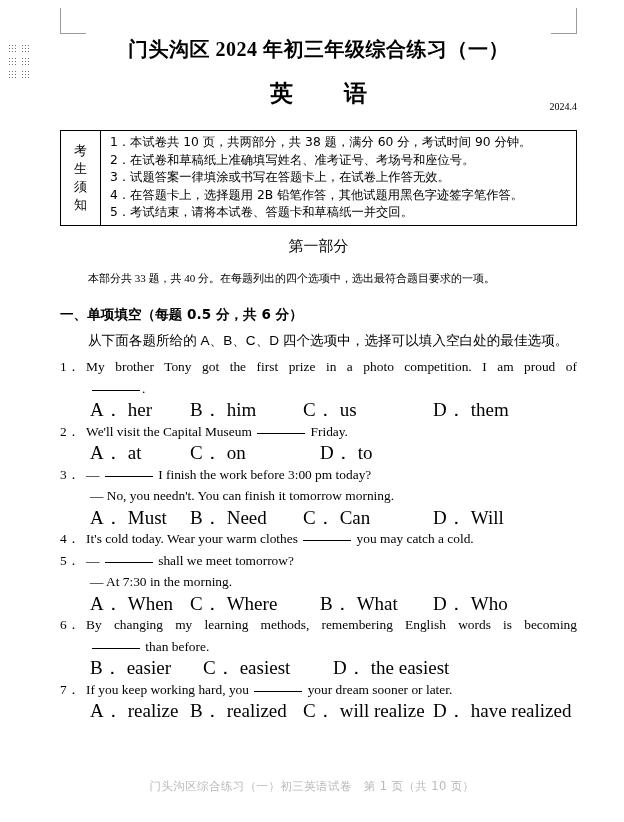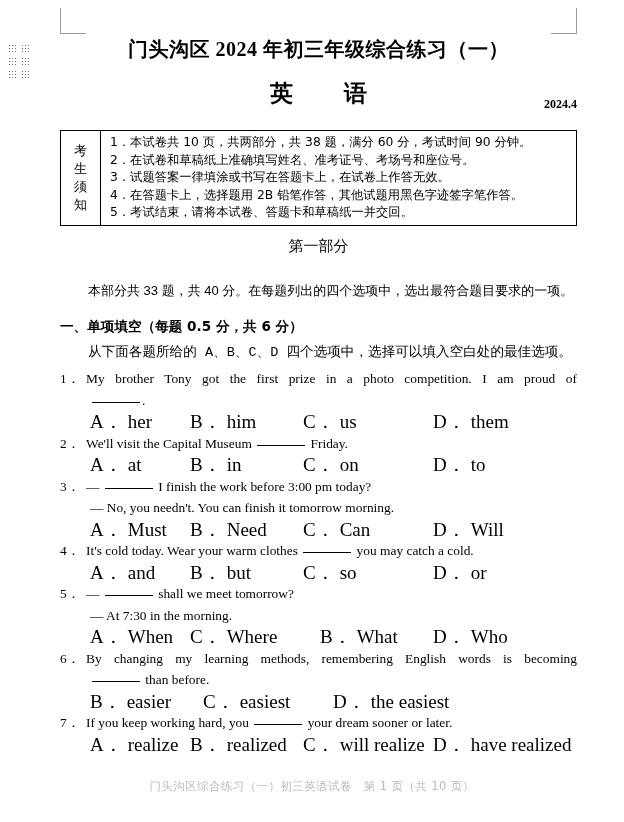--- a/index.html
+++ b/index.html
@@ -70,22 +70,22 @@
     font-size: 23px;
     font-weight: bold;
     letter-spacing: 14px;
     text-indent: 14px;
     line-height: 28px;
   }
   .paper-date {
     position: absolute;
     right: 0;
     bottom: -2px;
-    font-size: 12px;
-    font-weight: bold;
+    font-size: 10px;
+    font-weight: normal;
     margin-top: 15px;
   }
 
   
   .notice-box {
     margin-top: 20px;
     border: 1.2px solid #000;
     display: flex;
     align-items: stretch;
     height: 96px;
@@ -114,37 +114,37 @@
 
   
   .part-heading {
     text-align: center;
     font-size: 15px;
     font-family: "DejaVu Sans", "Liberation Sans", sans-serif;
     margin-top: 10px;
     line-height: 1.4;
   }
   .part-desc {
-    font-size: 13px;
-    font-family: Liberation Sans, sans-serif;
+    font-size: 11px;
+    font-family: Liberation Serif, serif;
     line-height: 23px;
-    margin-top: 22px;
+    margin-top: 10px;
     text-indent: 28px;
     text-align: justify;
   }
   .section-heading {
     font-size: 13.6px;
     font-family: "DejaVu Sans", "Liberation Sans", sans-serif;
     font-weight: bold;
     margin-top: 15px;
     line-height: 1.4;
   }
   .section-desc {
     font-size: 13.6px;
-    font-family: Liberation Mono, monospace;
+    font-family: Liberation Sans, sans-serif;
     line-height: 22px;
     margin-top: 6px;
     padding-left: 28px;
     text-align: justify;
   }
 
   
   .qlist { margin-top: 4px; }
   .question { margin-bottom: 0px; }
 
@@ -263,21 +263,20 @@
           <div class="opt opt-d"><span class="opt-letter">D．</span><span>them</span></div>
         </div>
       </div>
       <div class="question">
         <div class="qline">
           <div class="qnum">2．</div>
           <div class="qtext"><span>We'll visit the Capital Museum </span><span class="blank"></span><span> Friday.</span></div>
         </div>
         <div class="options">
           <div class="opt opt-a"><span class="opt-letter">A．</span><span>at</span></div>
-          <div class="opt opt-b"><span class="opt-letter">B．</span><span>in</span></div>
           <div class="opt opt-c"><span class="opt-letter">C．</span><span>on</span></div>
           <div class="opt opt-d"><span class="opt-letter">D．</span><span>to</span></div>
         </div>
       </div>
       <div class="question">
         <div class="qline">
           <div class="qnum">3．</div>
           <div class="qtext"><span>— </span><span class="blank"></span><span> I finish the work before 3:00 pm today?</span></div>
         </div>
         <div class="qcont">— No, you needn't. You can finish it tomorrow morning.</div>
@@ -286,26 +285,20 @@
           <div class="opt opt-b"><span class="opt-letter">B．</span><span>Need</span></div>
           <div class="opt opt-c"><span class="opt-letter">C．</span><span>Can</span></div>
           <div class="opt opt-d"><span class="opt-letter">D．</span><span>Will</span></div>
         </div>
       </div>
       <div class="question">
         <div class="qline">
           <div class="qnum">4．</div>
           <div class="qtext"><span>It's cold today. Wear your warm clothes </span><span class="blank"></span><span> you may catch a cold.</span></div>
         </div>
-        <div class="options">
-          <div class="opt opt-a"><span class="opt-letter">A．</span><span>and</span></div>
-          <div class="opt opt-b"><span class="opt-letter">B．</span><span>but</span></div>
-          <div class="opt opt-c"><span class="opt-letter">C．</span><span>so</span></div>
-          <div class="opt opt-d"><span class="opt-letter">D．</span><span>or</span></div>
-        </div>
       </div>
       <div class="question">
         <div class="qline">
           <div class="qnum">5．</div>
           <div class="qtext"><span>— </span><span class="blank"></span><span> shall we meet tomorrow?</span></div>
         </div>
         <div class="qcont">— At 7:30 in the morning.</div>
         <div class="options">
           <div class="opt opt-a"><span class="opt-letter">A．</span><span>When</span></div>
           <div class="opt opt-c"><span class="opt-letter">C．</span><span>Where</span></div>

